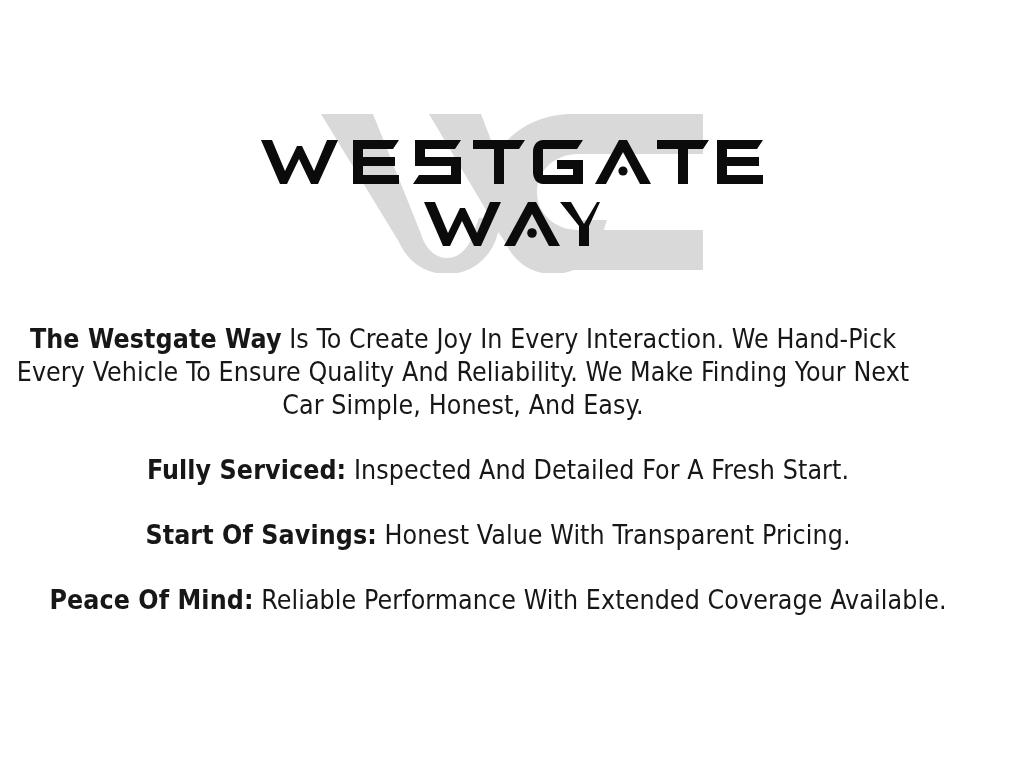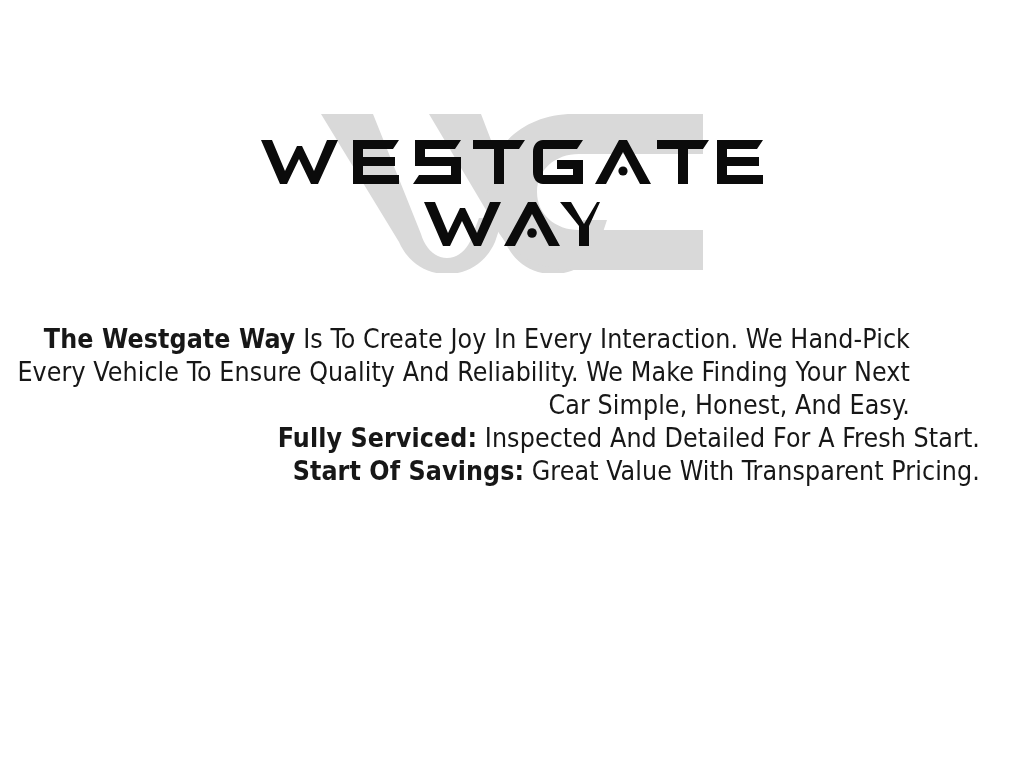--- a/index.html
+++ b/index.html
@@ -65,44 +65,45 @@
   }
   .logo-line svg {
     display: block;
   }
   .logo-line-1 { margin-top: 38px; }
   .logo-line-2 { margin-top: 14px; }
 
   
   .copy {
     position: absolute;
-    left: 0;
+    left: 8px;
     top: 322px;
     width: 893px;
-    text-align: right;
+    text-align: center;
     color: #141414;
   }
 
   .para {
     font-family: "DejaVu Sans", sans-serif;
     font-size: 26.5px;
     line-height: 33px;
     letter-spacing: 0.1px;
     font-weight: 400;
     color: #171717;
     margin: 0 auto;
     width: 930px;
     font-stretch: condensed;
   }
 
   .para-intro {
     width: 910px;
   }
 
   .para-point {
+    margin-top: 32px;
     width: 980px;
   }
 
   .strong {
     font-weight: 700;
   }
 </style>
 </head>
 <body>
 
@@ -172,18 +173,19 @@
 
     </div>
   </div>
 
   <div class="copy">
 
     <p class="para para-intro"><span class="strong">The Westgate Way</span><span> Is To Create Joy In Every Interaction. We Hand-Pick Every Vehicle To Ensure Quality And Reliability. We Make Finding Your Next Car Simple, Honest, And Easy.</span></p>
 
     <p class="para para-point"><span class="strong">Fully Serviced:</span><span> Inspected And Detailed For A Fresh Start.</span></p>
 
-    <p class="para para-point"><span class="strong">Start Of Savings:</span><span> Great Value With Transparent Pricing.</span></p>
+    <p class="para para-point"><span class="strong">Start Of Savings:</span><span> Honest Value With Transparent Pricing.</span></p>
 
+    <p class="para para-point"><span class="strong">Peace Of Mind:</span><span> Reliable Performance With Extended Coverage Available.</span></p>
 
   </div>
 
 </div>
 
 </body></html>

